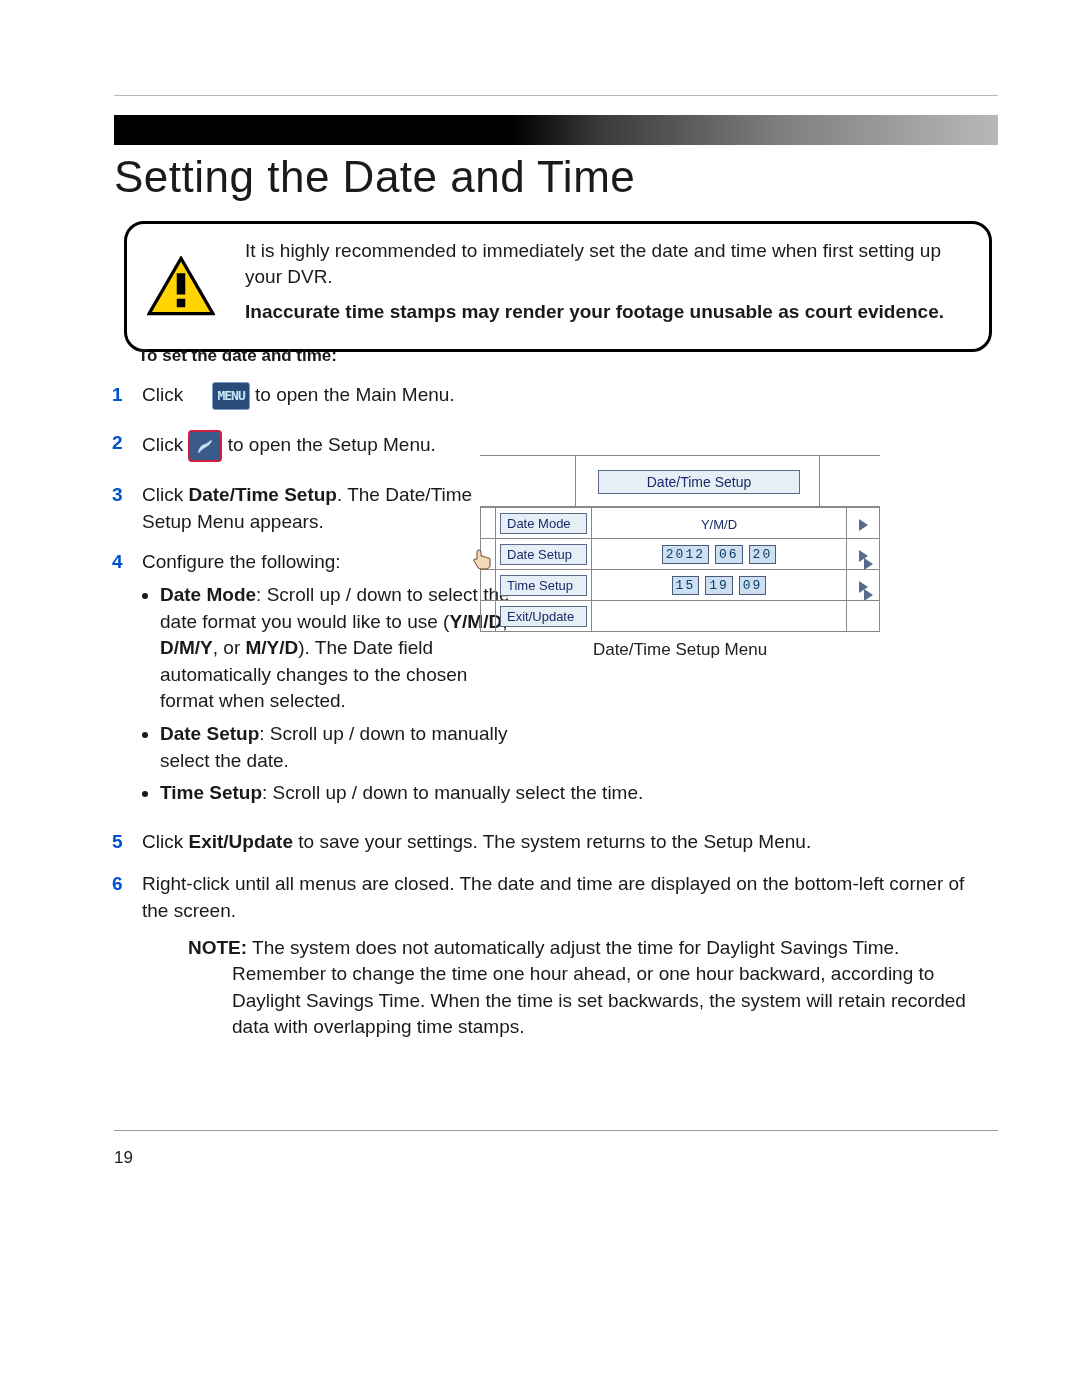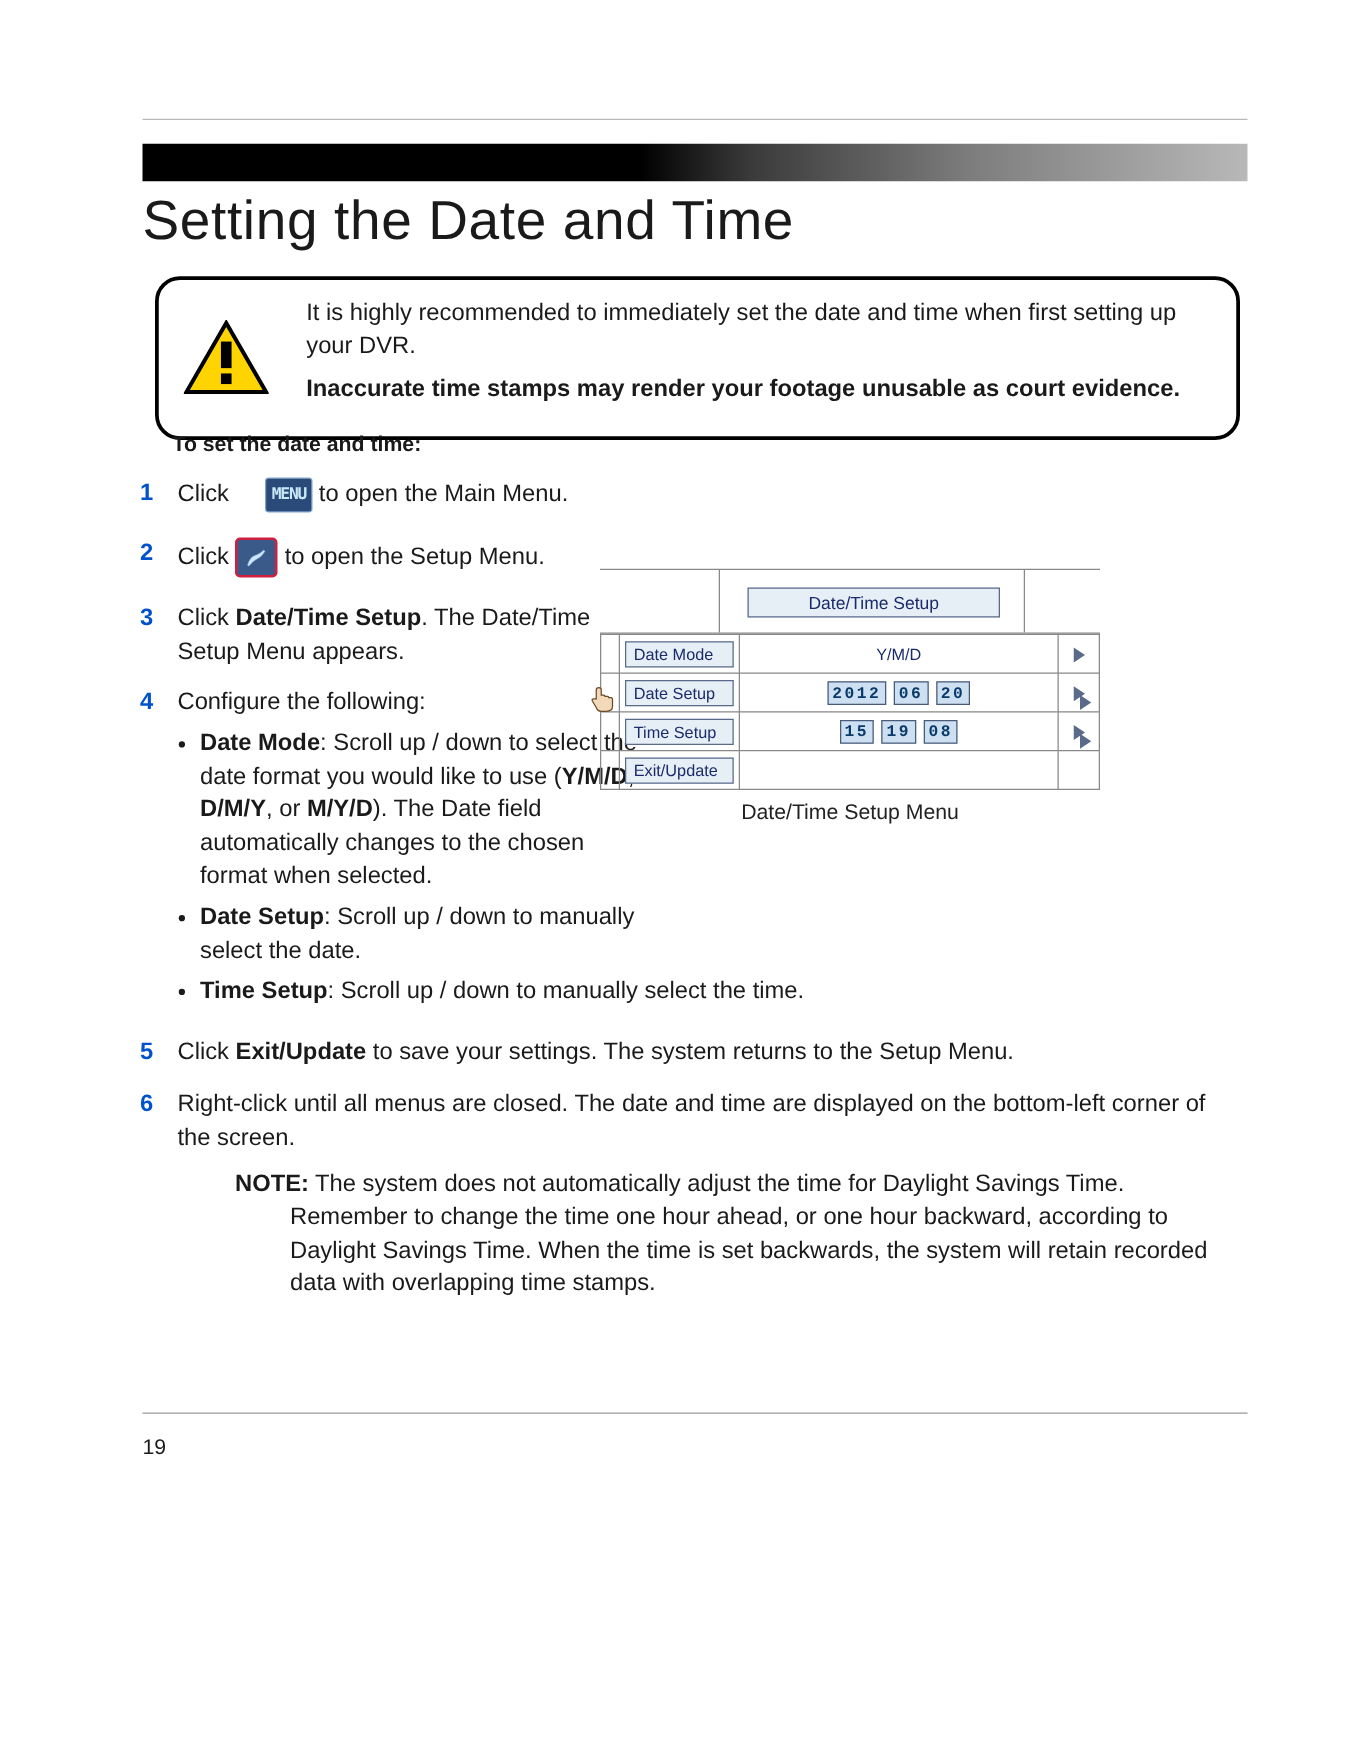--- a/index.html
+++ b/index.html
@@ -129,21 +129,21 @@
     display:block;
     margin:2px 4px;
     background:#e6eef6;
     border:1px solid #5a6a8a;
     padding:2px 6px;
     font-size:13px;
     color:#1a2a6a;
   }
   .valcell{text-align:center;}
   .ymd{color:#1a2a6a;font-size:13px;}
-  .seg{display:inline-flex;gap:6px;justify-content:space-between;font-weight:bold;}
+  .seg{display:inline-flex;gap:6px;justify-content:space-between;}
   .seg span{
     font-family:"Courier New",monospace;
     font-size:13px;
     color:#0a3a6a;
     border:1px solid #4a5a7a;
     background:#cde0f2;
     padding:1px 3px;
     letter-spacing:2px;
   }
   .arrow{
@@ -309,21 +309,21 @@
       </tr>
       <tr>
         <td class="col1"></td>
         <td class="col2">
               <span class="lbl">Time Setup</span>
             </td>
         <td class="col3 valcell">
           <div class="seg">
             <span>15</span>
             <span>19</span>
-            <span>08</span>
+            <span>09</span>
           </div>
         </td>
         <td class="col4 valcell"><span class="arrow dbl"></span></td>
       </tr>
       <tr>
         <td class="col1"></td>
         <td class="col2">
               <span class="lbl">Exit/Update</span>
             </td>
         <td class="col3"></td>

